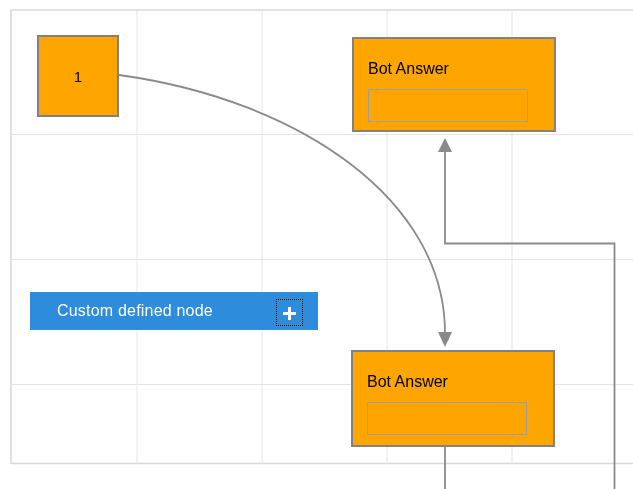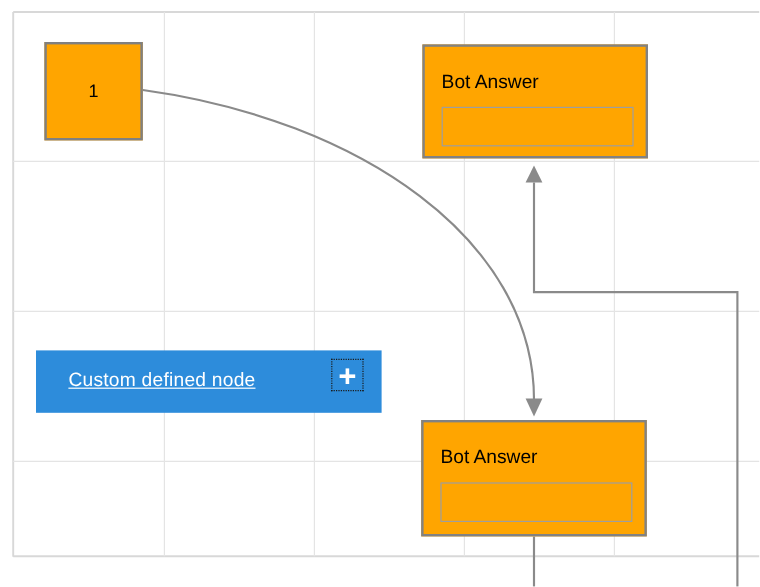--- a/index.html
+++ b/index.html
@@ -32,21 +32,21 @@
     height: 82px;
     border: 2px solid #808080;
     display: flex;
     align-items: center;
     justify-content: center;
     font-size: 15px;
     color: #000000;
   }
   
   .bot-node {
-    width: 188px;
+    width: 204px;
     border: 2px solid #828282;
     color: #000000;
   }
   .bot-node.top { left: 352px; top: 37px; height: 95px; }
   .bot-node.bottom { left: 351px; top: 350px; height: 97px; }
   .bot-title {
     position: absolute;
     left: 14px;
     top: 21px;
     font-size: 16px;
@@ -63,25 +63,24 @@
     border: 1px solid #9e9e9e;
     background: transparent;
     font-size: 13px;
     color: #000000;
   }
   
   .custom-node {
     left: 30px;
     top: 292px;
     width: 288px;
-    height: 52px;
+    height: 38px;
     display: flex;
     align-items: center;
     color: #ffffff;
-    text-decoration: underline;
   }
   .custom-label {
     margin-left: 27px;
     font-size: 16px;
     letter-spacing: 0.2px;
     white-space: nowrap;
   }
   .plus-box {
     position: absolute;
     right: 15px;

